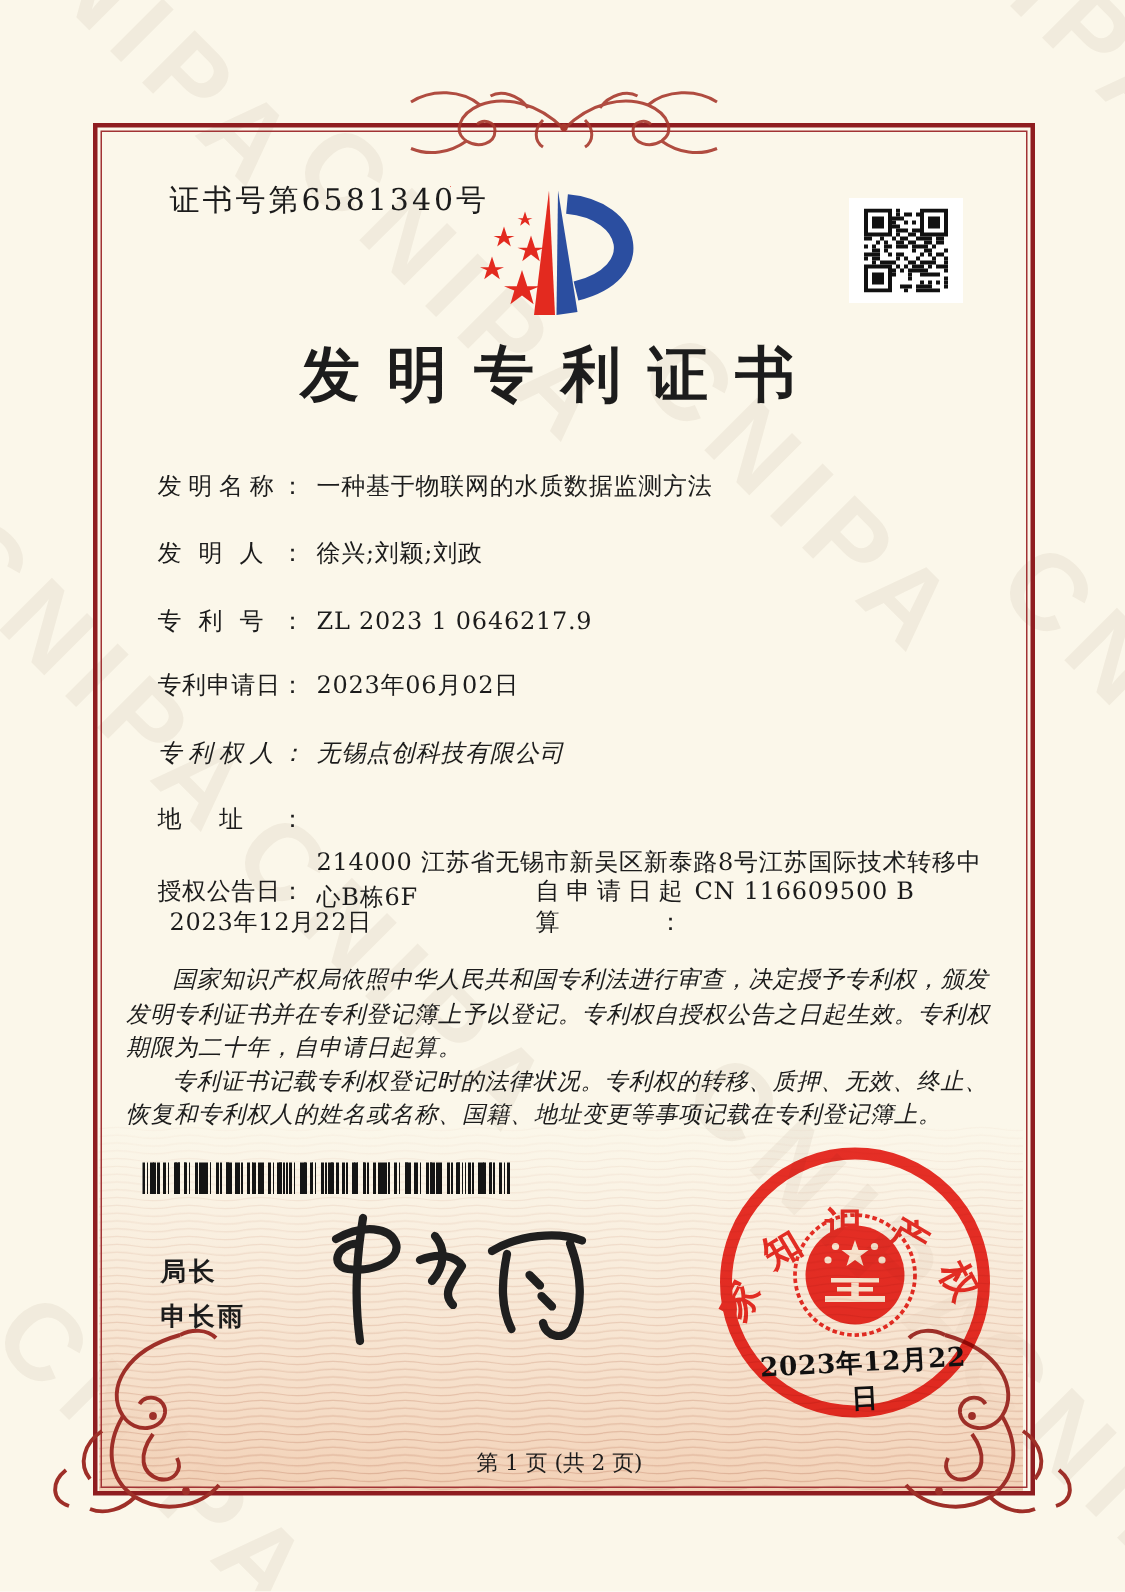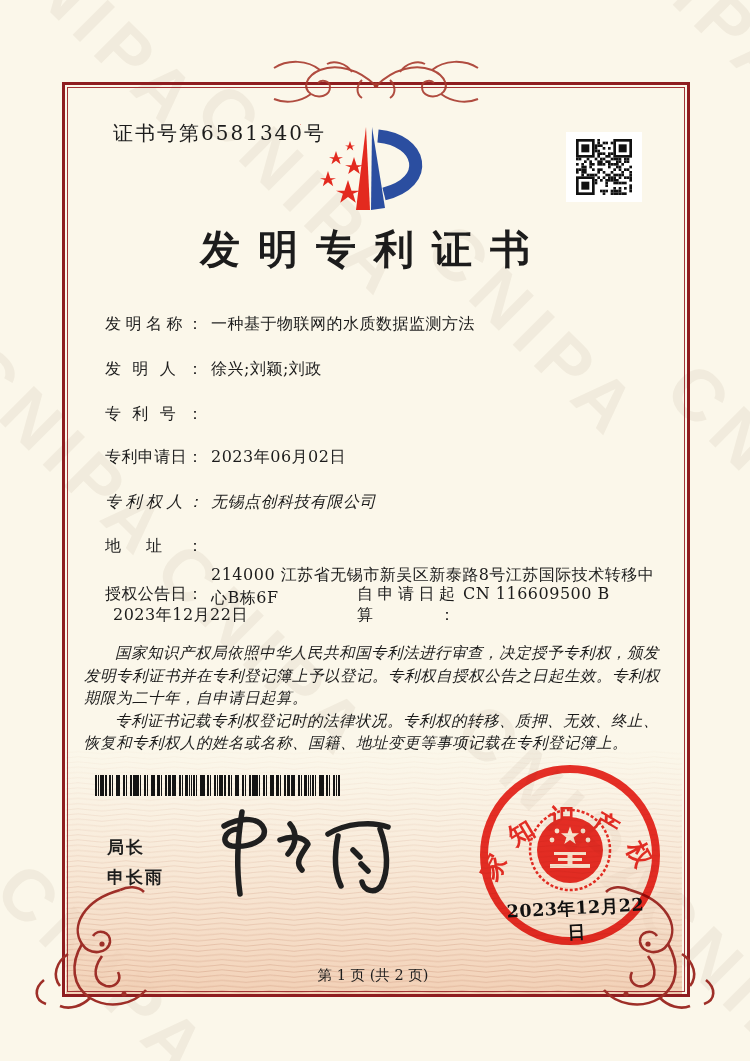--- a/index.html
+++ b/index.html
@@ -332,20 +332,21 @@
   <div class="frow" style="top:314px;">
     <span class="flabel">发明名称：</span>
     <span class="fvalue">一种基于物联网的水质数据监测方法</span>
   </div>
   <div class="frow" style="top:359px;">
     <span class="flabel">发明人：</span>
     <span class="fvalue">徐兴;刘颖;刘政</span>
   </div>
   <div class="frow" style="top:404px;">
     <span class="flabel">专利号：</span>
+    <span class="fvalue">ZL 2023 1 0646217.9</span>
   </div>
   <div class="frow" style="top:447px;">
     <span class="flabel">专利申请日：</span>
     <span class="fvalue">2023年06月02日</span>
   </div>
   <div class="frow" style="top:492px;font-style:italic;">
     <span class="flabel">专利权人：</span>
     <span class="fvalue">无锡点创科技有限公司</span>
   </div>
   <div class="frow" style="top:536px;">

